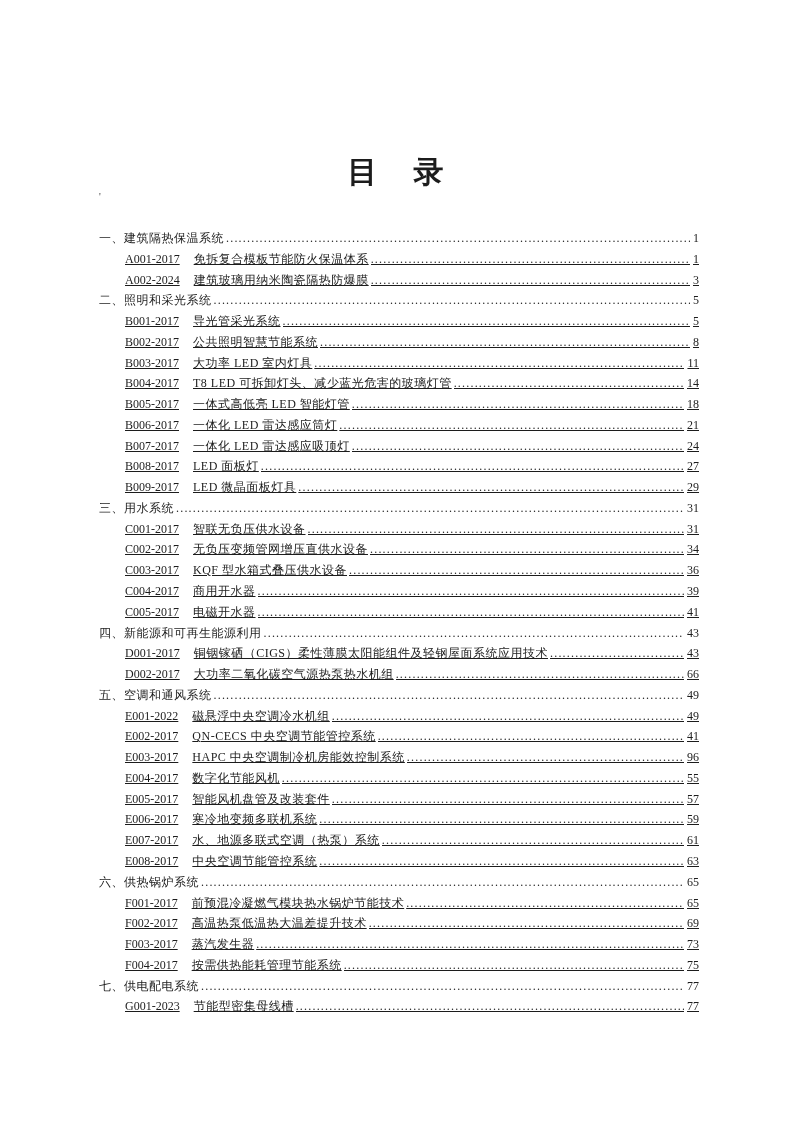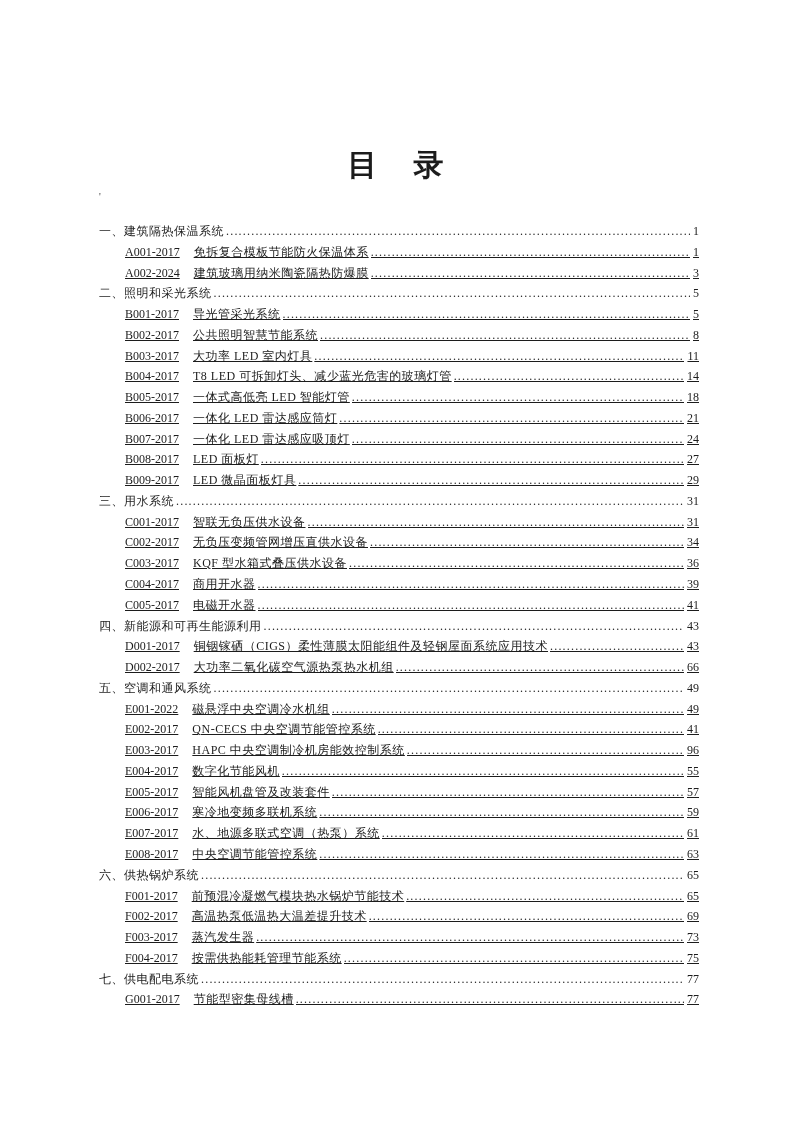--- a/index.html
+++ b/index.html
@@ -7,21 +7,21 @@
     position: relative;
     width: 794px;
     height: 1123px;
     margin: 0 auto;
     background: #ffffff;
     font-family: "Liberation Serif", "DejaVu Serif", serif;
     color: #1c1c1c;
     overflow: hidden;
   }
   .doc-title {
-    margin: 8px;
+    margin: 15px;
     padding-top: 139px;
     text-align: center;
     font-size: 30px;
     line-height: 36px;
     font-weight: bold;
     letter-spacing: 3px;
   }
   .stray-mark {
     position: absolute;
     left: 99px;
@@ -282,19 +282,19 @@
     <span class="dot-leader"></span>
     <span class="entry-page">75</span>
   </div>
       <div class="toc-row level1">
 
     <span class="entry-title">七、供电配电系统</span>
     <span class="dot-leader"></span>
     <span class="entry-page">77</span>
   </div>
       <div class="toc-row level2">
-    <span class="entry-code">G001-2017</span>
+    <span class="entry-code">G001-2023</span>
     <span class="entry-title">节能型密集母线槽</span>
     <span class="dot-leader"></span>
     <span class="entry-page">77</span>
   </div>
     </div>
 </div>
 
 </body></html>

